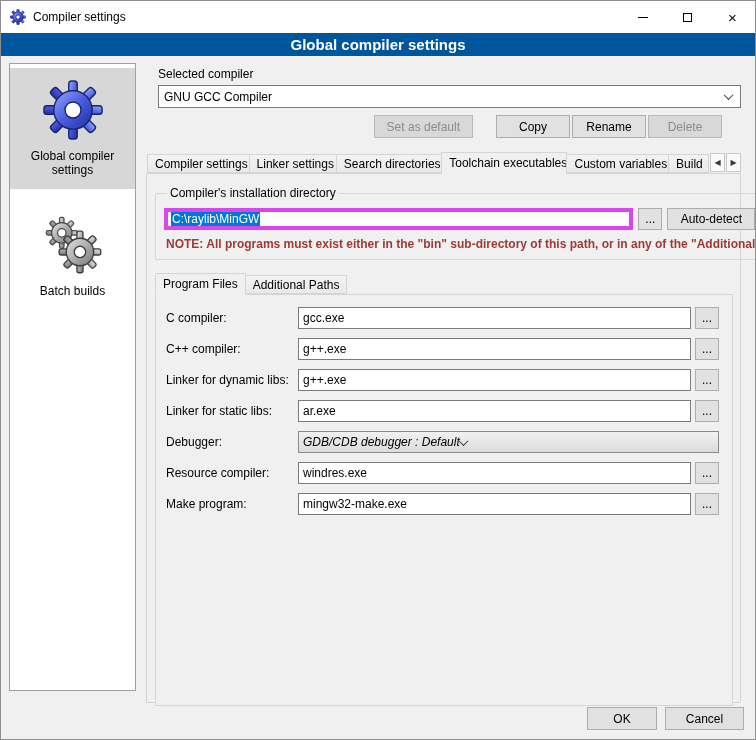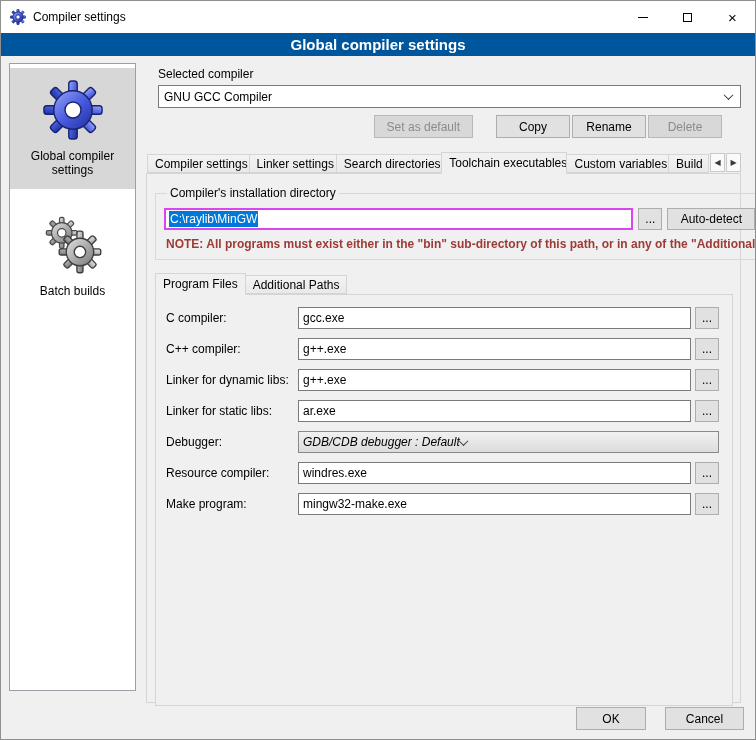--- a/index.html
+++ b/index.html
@@ -52,37 +52,37 @@
   .tab.active { height:22px; background:#f0f0f0; border-bottom:1px solid #f0f0f0; margin-bottom:-1px; position:relative; z-index:2; }
   .tab.clipped { max-width:48px; }
   .tab-scrolls { position:absolute; right:0; bottom:1px; display:flex; gap:1px; }
   .scroll-btn { width:15px; height:19px; background:#fafafa; border:1px solid #c9c9c9; display:flex; align-items:center; justify-content:center; font-size:8px; color:#3a3a3a; }
 
   .tab-panel { border:1px solid #d5d5d5; background:#f0f0f0; height:530px; padding:12px 7px 0 8px; position:relative; z-index:1; }
 
   fieldset.groupbox { border:1px solid #d8d8d8; padding:8px 8px 8px 8px; margin-bottom:13px; }
   fieldset.groupbox legend { font-size:12px; padding:0 3px; margin-left:3px; }
   .dir-row { display:flex; gap:5px; align-items:center; }
-  .dir-input { flex:1; height:22px; border:2px solid #d946ef; background:#fff; display:flex; align-items:center; padding-left:3px; overflow:hidden; white-space:nowrap; }
+  .dir-input { flex:1; height:22px; border:4px solid #d946ef; background:#fff; display:flex; align-items:center; padding-left:3px; overflow:hidden; white-space:nowrap; }
   .sel-text { background:#0078D7; color:#fff; padding:1px 1px; white-space:pre; }
   .sbtn { height:22px; min-width:24px; padding:0 4px; background:#e1e1e1; border:1px solid #adadad; display:flex; align-items:center; justify-content:center; }
   .autodetect { height:22px; min-width:88px; padding:0 10px; background:#e1e1e1; border:1px solid #adadad; display:flex; align-items:center; justify-content:center; }
   .note { margin:7px 0 0 2px; color:#9C3A36; white-space:nowrap; overflow:hidden;font-weight:bold; }
 
   .subtabbar { display:flex; align-items:flex-end; height:21px; }
   .subpanel { border:1px solid #d5d5d5; height:412px; padding:12px 13px 0 10px; background:#f0f0f0; }
 
   .row { display:flex; align-items:center; margin-bottom:9px; }
   .flabel { width:132px; flex:none; }
   .tinput { flex:1; height:22px; background:#fff; border:1px solid #7a7a7a; display:flex; align-items:center; padding-left:4px; overflow:hidden; white-space:nowrap; }
   .row .sbtn { margin-left:4px; flex:none; }
   .tselect { flex:1; height:22px; background:linear-gradient(#f1f1f1,#dcdcdc); border:1px solid #8a8a8a; display:flex; align-items:center; justify-content:flex-start; padding:0 8px 0 4px;font-style:italic; }
 
   
-  .footer { position:absolute; right:11px; bottom:9px; display:flex; gap:19px;border-radius:10px; }
+  .footer { position:absolute; right:11px; bottom:9px; display:flex; gap:8px;border-radius:10px; }
   .footer .btn.ok { min-width:70px; }
   .footer .btn.cancel { min-width:79px; }
 
   .defs-holder { position:absolute; width:0; height:0; overflow:hidden; }
 </style>
 </head>
 <body>
 
 <svg class="defs-holder" aria-hidden="true">
   <defs>

